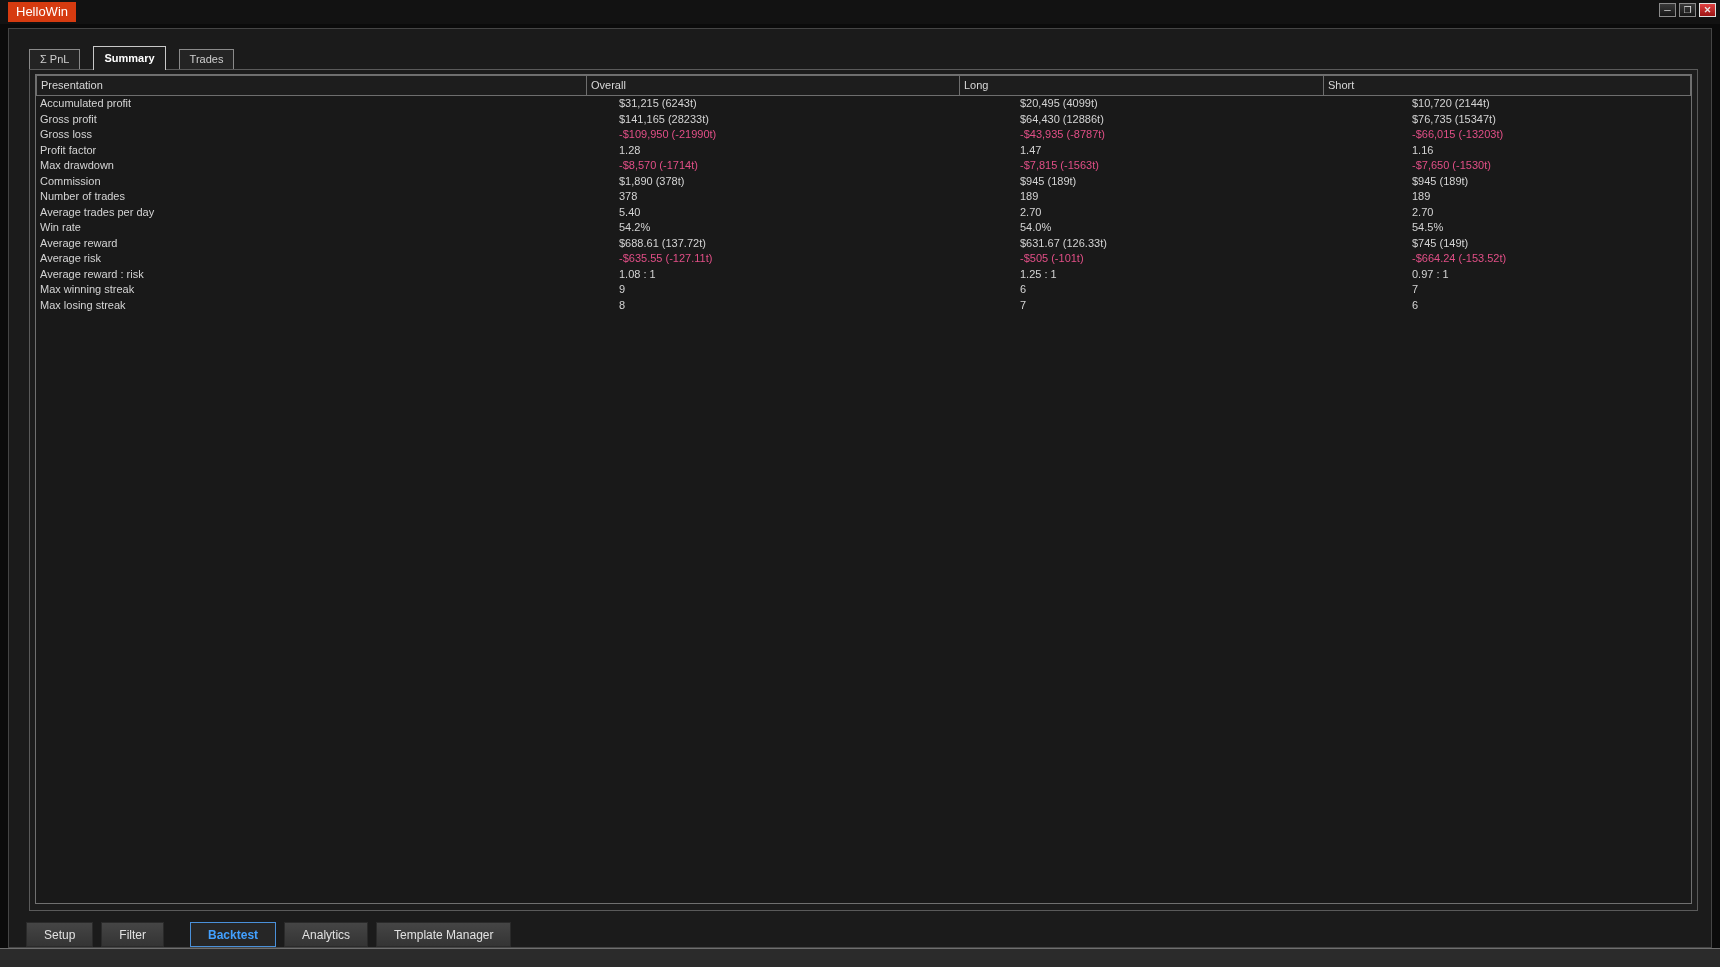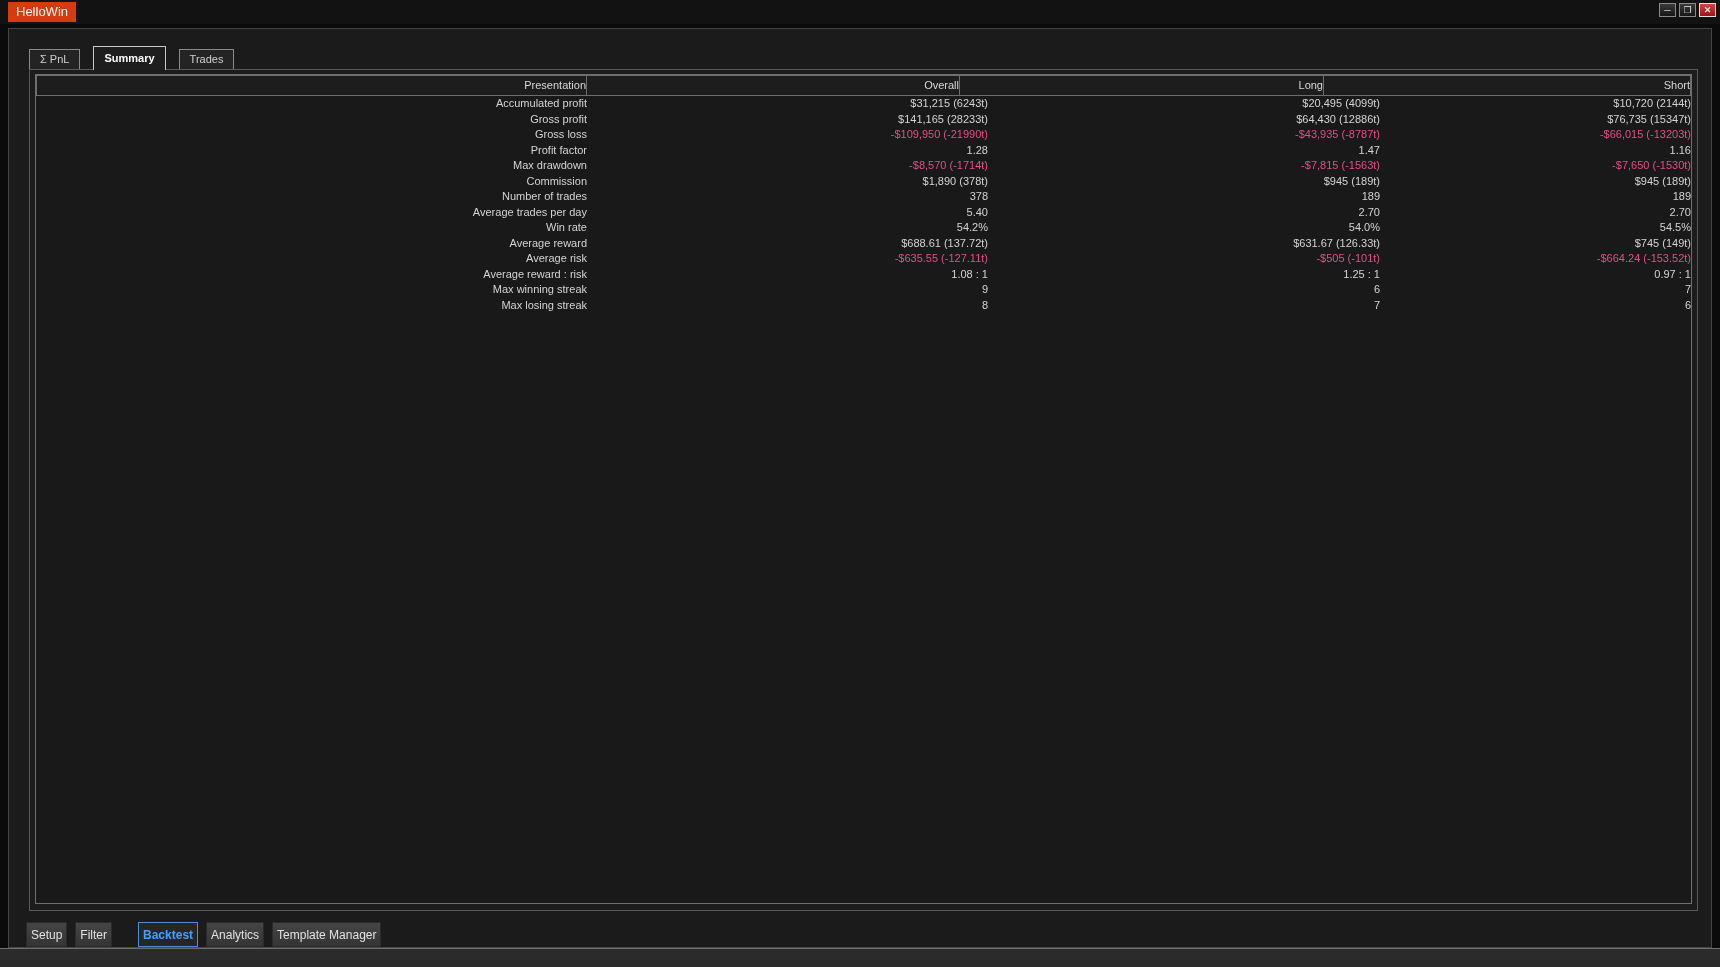--- a/index.html
+++ b/index.html
@@ -24,33 +24,33 @@
   .ttab { height: 20px; padding: 0 10px; line-height: 19px; background: #242424; color: #cfcfcf;
           border: 1px solid #8a8a8a; border-bottom: none; margin-right: 13px; cursor: default; white-space: nowrap; }
   .ttab.active { height: 24px; line-height: 23px; background: #1e1e1e; border-color: #c8c8c8;
                  color: #ffffff; font-weight: bold; position: relative; top: 1px; z-index: 4; }
 
   .tab-page { position: absolute; left: 20px; top: 40px; width: 1669px; height: 842px;
               background: #1c1c1c; border: 1px solid #5a5a5a; }
 
   
   .grid { position: absolute; left: 5px; top: 4px; width: 1657px; height: 830px;
-          background: #191919; border: 1px solid #707070; overflow: hidden; text-align: right; }
+          background: #191919; border: 1px solid #707070; overflow: hidden; }
   .grid-header { display: grid; grid-template-columns: 551px 373px 364px 1fr; height: 21px; }
   .hcell { border: 1px solid #6e6e6e; border-left: none; background: #1d1d1d; color: #d8d8d8;
            line-height: 19px; padding-left: 4px; cursor: default; }
   .hcell:first-child { border-left: 1px solid #6e6e6e; }
   .grid-body { }
   .grid-row { display: grid; grid-template-columns: 551px 373px 364px 1fr; height: 15.5px; gap: 28px; }
   .cell { line-height: 15.5px; padding-left: 4px; white-space: nowrap; overflow: hidden; color: #d4d4d4; }
   .grid-row.neg .cell.val { color: #e24f87; }
 
   
   .bottom-tabs { position: absolute; left: 17px; top: 892px; height: 26px; display: flex; align-items: center; gap: 8px; }
-  .btab { height: 25px; padding: 0 4px; line-height: 24px; background: linear-gradient(#454545,#343434);
+  .btab { height: 25px; padding: 0 17px; line-height: 24px; background: linear-gradient(#454545,#343434);
           border: 1px solid #2a2a2a; color: #e2e2e2; font-size: 12px; cursor: default; white-space: nowrap; }
   .btab.active { margin-left: 18px; background: #262626; border: 1px solid #4a90d9; color: #42a0ff; font-weight: bold; }
 
   
   .statusbar { position: absolute; left: 0; top: 948px; width: 1720px; height: 19px; background: #2b2b2b;
                border-top: 1px solid #6f6f6f; }
   .status-text { position: absolute; left: 8px; top: 20px; color: #d0d0d0; white-space: pre; }
 </style>
 </head>
 <body>

